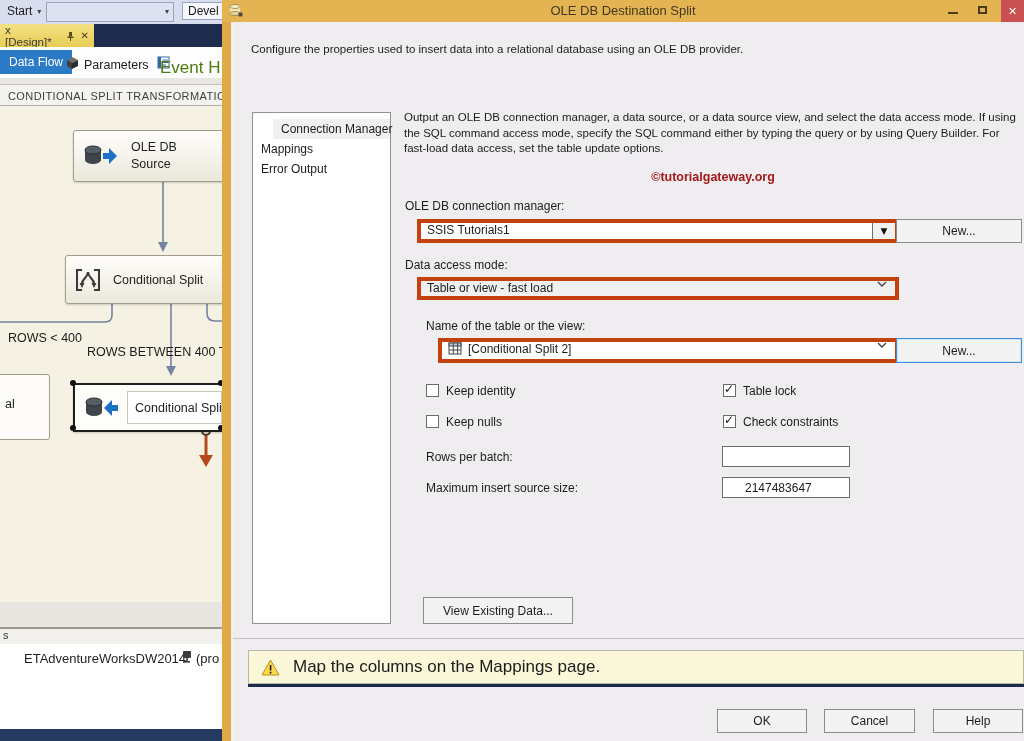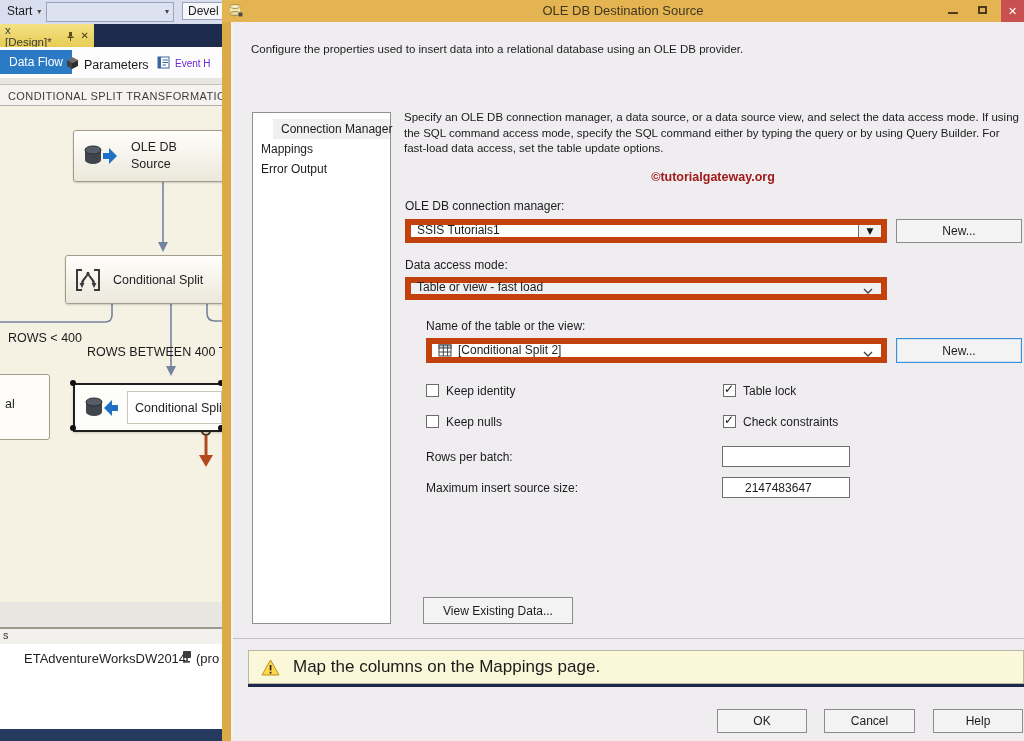--- a/index.html
+++ b/index.html
@@ -23,21 +23,21 @@
            color:#3a3a3a;font-size:11.5px;display:flex;align-items:center;padding:0 5px;gap:6px;box-sizing:border-box;}
   #doc-close{font-family:"DejaVu Sans",sans-serif;font-size:10px;color:#4a3c16;}
 
   
   #viewtab-row{left:0;top:47px;width:1024px;height:31px;background:#fdfdfd;}
   #tab-dataflow{left:0;top:50px;height:24px;padding:0 9px;background:#2a7ac6;color:#fff;
                 font-size:12px;display:flex;align-items:center;}
   #param-icon{left:66px;top:56px;}
   #tab-params{left:84px;top:58px;font-size:12.5px;color:#1c1c1c;}
   #event-icon{left:157px;top:56px;}
-  #tab-events{left:175px;top:58px;font-size:10px;color:#6d28d9;white-space:nowrap;}
+  #tab-events{left:160px;top:58px;font-size:17px;color:#4d7c0f;white-space:nowrap;}
 
   
   #strip-above{left:0;top:78px;width:1024px;height:6px;background:#e8e6e1;}
   #zone-header{left:0;top:84px;width:1024px;height:22px;background:#f5f3ef;border-top:1px solid #c6c3bb;
                border-bottom:1px solid #b2afa7;font-size:11px;color:#3d3d3d;letter-spacing:.4px;
                line-height:22px;padding-left:8px;box-sizing:border-box;}
   #canvas{left:0;top:106px;width:1024px;height:496px;background:#f6f2e3;}
 
   .flow-box{position:absolute;background:linear-gradient(#fffefb,#ebe8db);border:1px solid #a29c8d;
             border-radius:3px;box-shadow:0 1px 2px rgba(0,0,0,.18);display:flex;align-items:center;}
@@ -89,22 +89,22 @@
   #dlg-desc{position:absolute;left:182px;top:110px;width:618px;font-size:11.5px;line-height:15.5px;color:#1b1b1b;}
   #watermark{position:absolute;left:182px;top:170px;width:618px;text-align:center;font-weight:bold;
              font-size:12.5px;color:#a01a1a;}
   .dlg-label{position:absolute;font-size:12px;color:#1c1c1c;white-space:nowrap;}
   #lbl-cm{left:183px;top:199px;}
   #lbl-dam{left:183px;top:258px;}
   #lbl-table{left:204px;top:319px;}
   #lbl-rows{left:204px;top:450px;}
   #lbl-max{left:204px;top:481px;}
 
-  .combo{position:absolute;background:#fff;border:6px solid #c2410c;display:flex;align-items:flex-end;
-         font-size:12px;color:#1c1c1c;box-sizing:border-box;}
+  .combo{position:absolute;background:#fff;border:4px solid #c2410c;display:flex;align-items:flex-start;
+         font-size:12px;color:#1c1c1c;box-sizing:border-box;margin-left:12px;}
   .combo-val{flex:1;padding-left:6px;white-space:nowrap;overflow:hidden;}
   .drop-btn{width:22px;align-self:stretch;border-left:1px solid #6e6e6e;background:#f1f1f1;
             display:flex;align-items:center;justify-content:center;}
   .tri{font-family:"DejaVu Sans",sans-serif;font-size:9px;color:#111;}
   .chev-icon{margin-right:8px;flex:0 0 auto;}
   #combo-cm{left:183px;top:219px;width:482px;height:24px;}
   #combo-dam{left:183px;top:277px;width:482px;height:23px;background:#f0f0f0;}
   #combo-table{left:204px;top:338px;width:461px;height:25px;}
   #table-icon{margin-left:6px;flex:0 0 auto;}
 
@@ -278,41 +278,41 @@
 
     <div id="dlg-titlebar">
       <span id="dlg-icon">
         <svg width="15" height="15" viewBox="0 0 15 15">
             <rect x="1" y="3.5" width="10" height="7" fill="#f5e6b0"></rect>
             <ellipse cx="6" cy="10.5" rx="5" ry="2" fill="#eddca0" stroke="#8f7a3a" stroke-width=".8"></ellipse>
             <ellipse cx="6" cy="3.5" rx="5" ry="2" fill="#f9efc8" stroke="#8f7a3a" stroke-width=".8"></ellipse>
             <rect x="9.5" y="9.5" width="4" height="4" rx="1" fill="#4a4a4a"></rect>
           </svg>
       </span>
-      <div id="dlg-title">OLE DB Destination Source</div>
+      <div id="dlg-title">OLE DB Destination Split</div>
       <div id="btn-min">
           <span></span>
         </div>
       <div id="btn-max">
           <span></span>
         </div>
       <div id="btn-close">
           <span>✕</span>
         </div>
     </div>
 
     <div id="dlg-subtitle">Configure the properties used to insert data into a relational database using an OLE DB provider.</div>
 
     <div id="nav-list">
       <div class="nav-item sel">Connection Manager</div>
       <div class="nav-item">Mappings</div>
       <div class="nav-item">Error Output</div>
     </div>
 
-    <div id="dlg-desc">Specify an OLE DB connection manager, a data source, or a data source view, and select the data access mode. If using the SQL command access mode, specify the SQL command either by typing the query or by using Query Builder. For fast-load data access, set the table update options.</div>
+    <div id="dlg-desc">Output an OLE DB connection manager, a data source, or a data source view, and select the data access mode. If using the SQL command access mode, specify the SQL command either by typing the query or by using Query Builder. For fast-load data access, set the table update options.</div>
     <div id="watermark">©tutorialgateway.org</div>
 
     <div class="dlg-label" id="lbl-cm">OLE DB connection manager:</div>
     <div class="combo" id="combo-cm">
       <span class="combo-val">SSIS Tutorials1</span>
       <span class="drop-btn">
           <span class="tri">▼</span>
         </span>
     </div>
     <button class="btn" id="btn-new1">New...</button>

